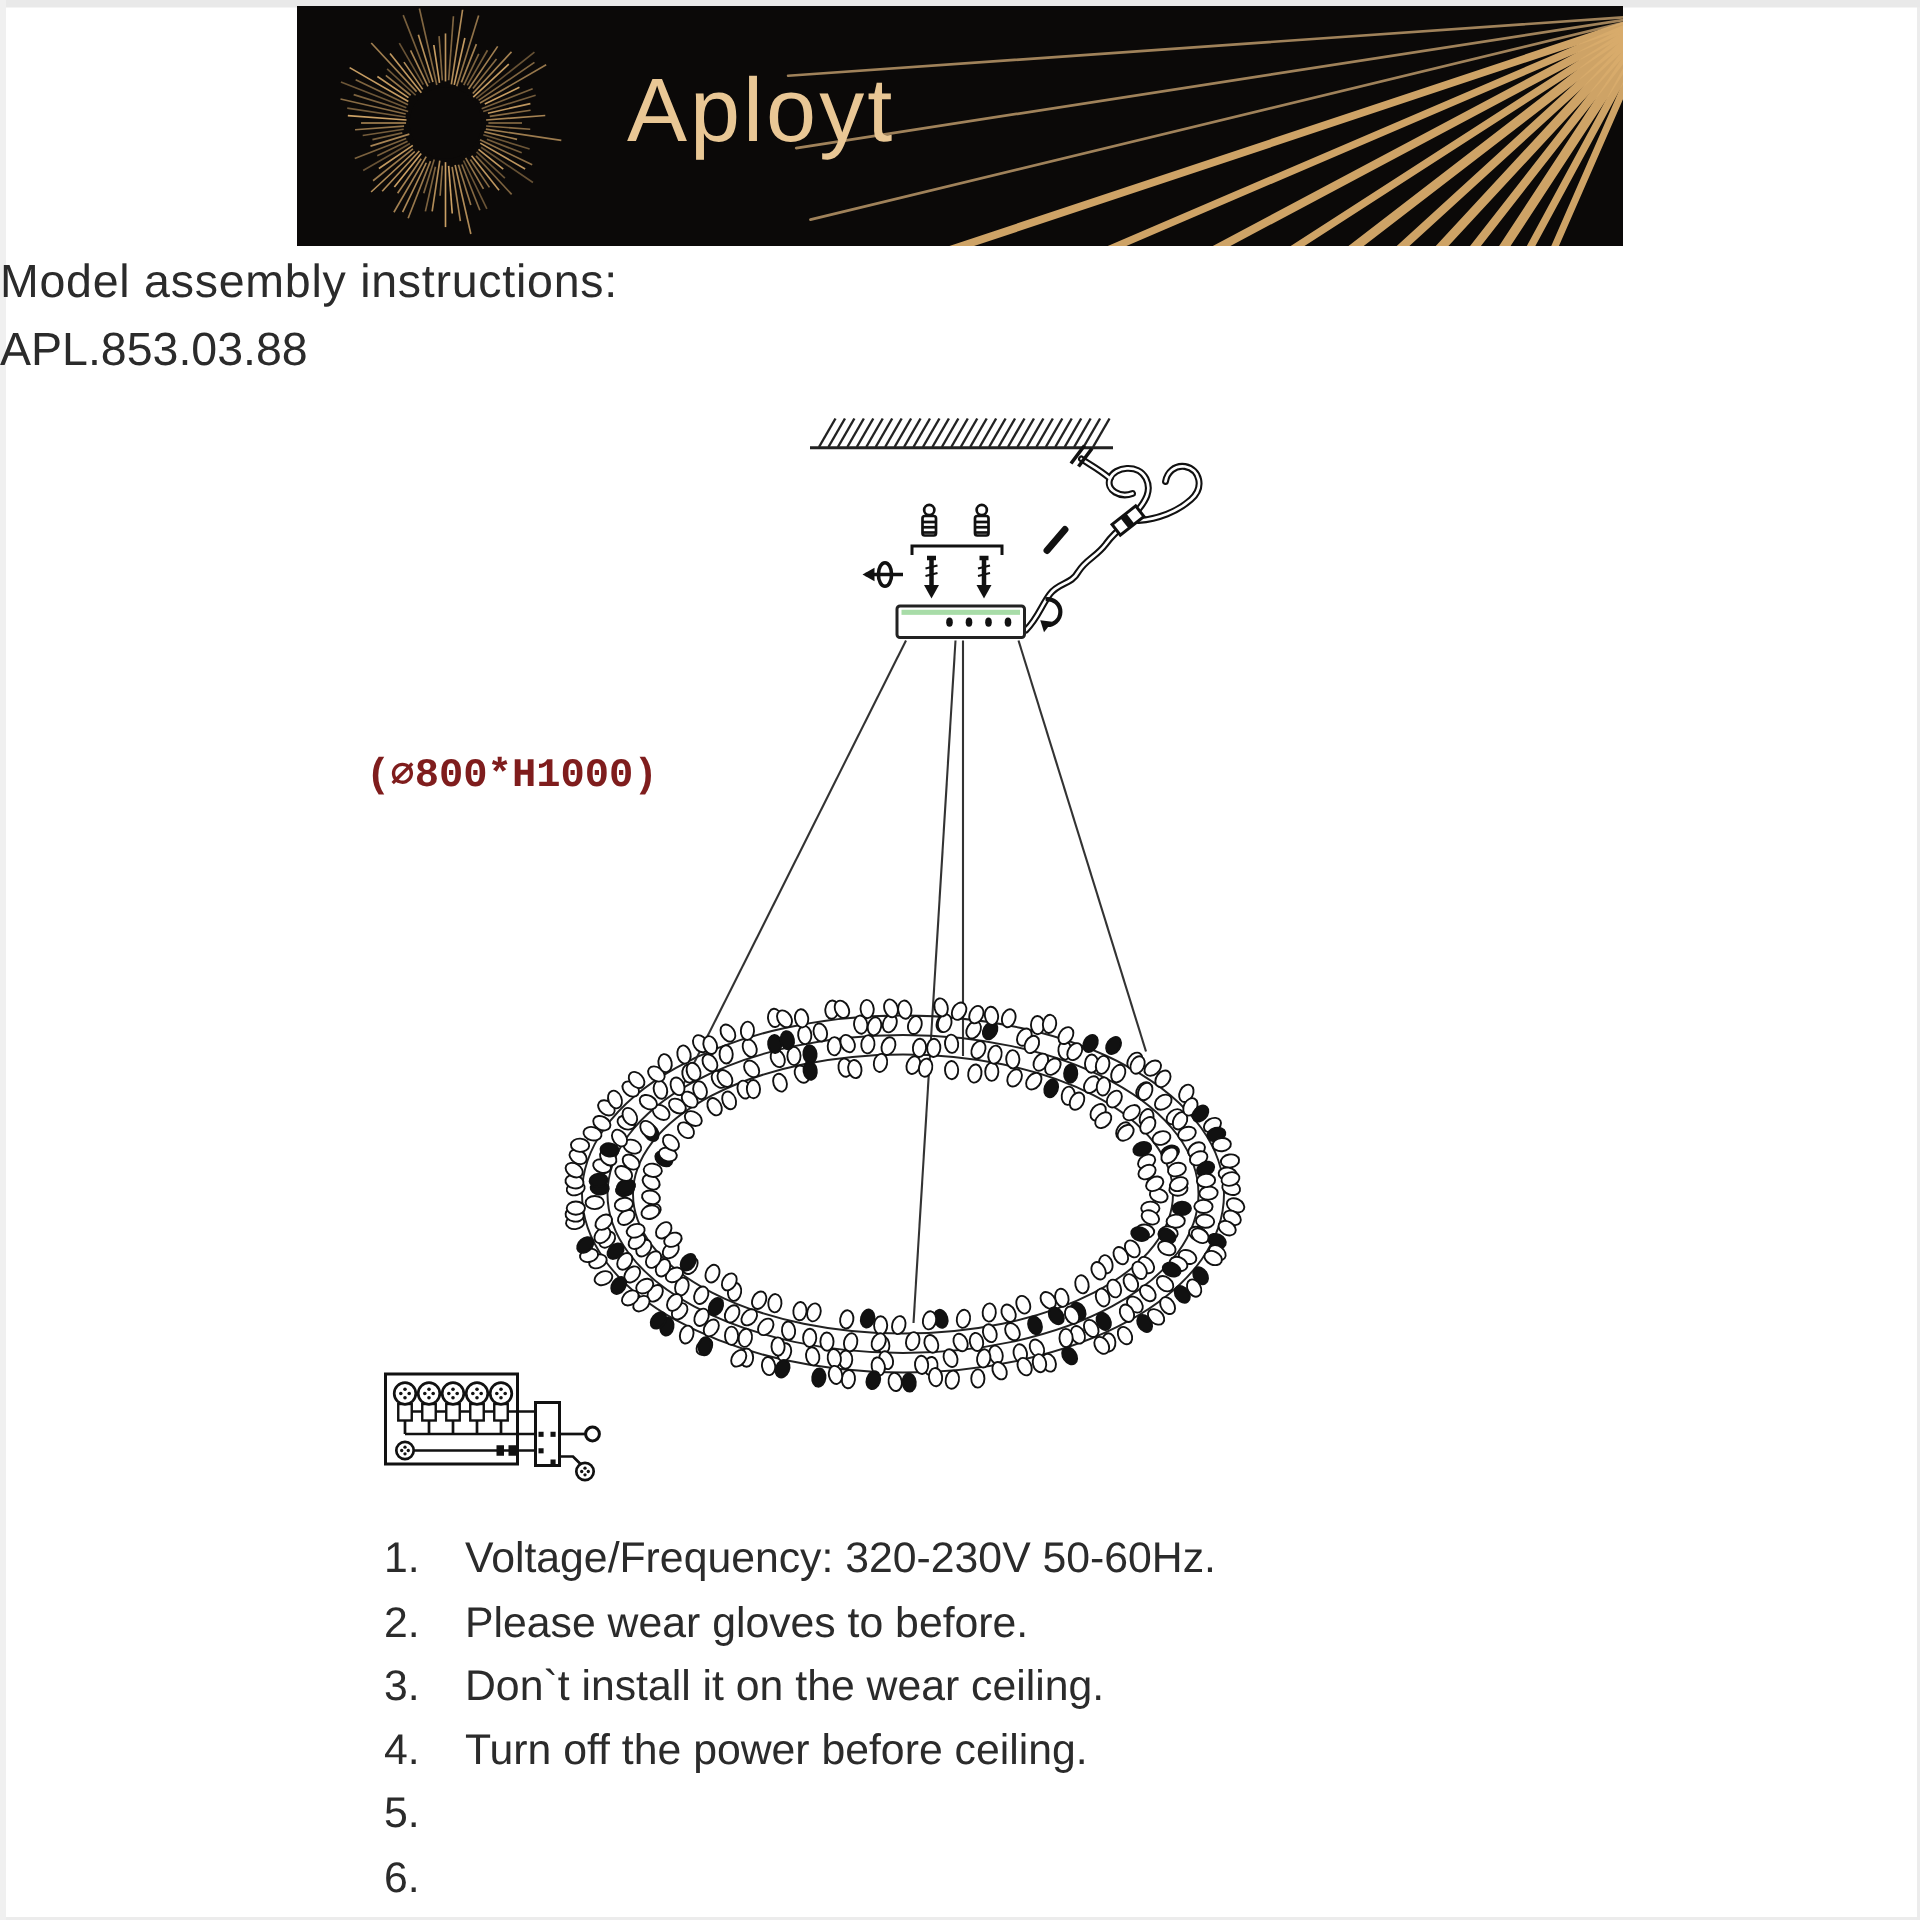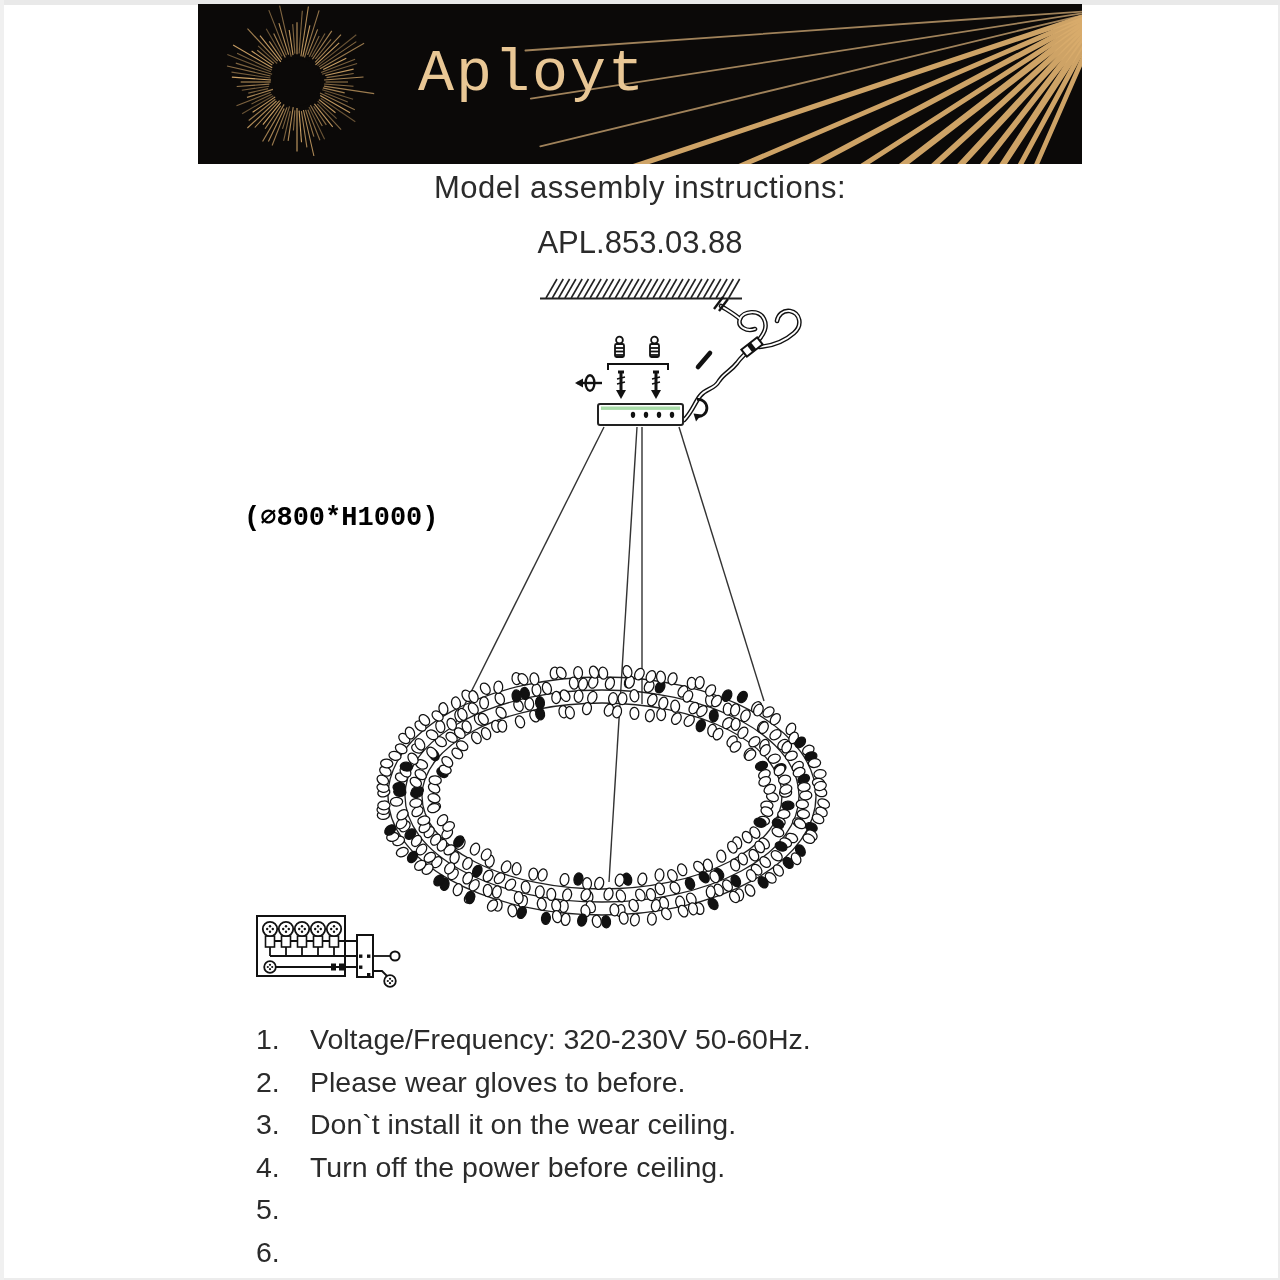--- a/index.html
+++ b/index.html
@@ -1,29 +1,29 @@
 <!DOCTYPE html>
 <html><head>
 <meta charset="utf-8">
 <style>
   html,body{margin:0;padding:0;background:#fff;}
   .page{position:relative;width:1280px;height:1280px;background:#ffffff;overflow:hidden;
         font-family:"Liberation Sans",sans-serif;color:#2b2b2b;
         box-shadow:inset 0 0 0 2px #ececec;}
   .edge-top{position:absolute;top:0;left:0;right:0;height:5px;background:#e9e9e9;}
   .edge-left{position:absolute;top:0;left:0;bottom:0;width:4px;background:#f0f0f0;}
-  .banner{position:absolute;left:198px;top:4px;width:884px;height:160px;background:#0b0908;font-family:Liberation Mono, monospace;}
+  .banner{position:absolute;left:198px;top:4px;width:884px;height:160px;background:#0b0908;}
   .banner svg{position:absolute;left:0;top:0;}
   .brand{position:absolute;left:220px;top:40px;font-size:60px;font-weight:400;
          color:#e9c795;letter-spacing:2px;line-height:1;}
-  .title-block{position:absolute;left:0;top:172px;width:1280px;text-align:center;}
+  .title-block{position:absolute;left:0;top:172px;width:1280px;}
   .title-line{font-size:31px;font-weight:500;letter-spacing:.5px;line-height:1.0;color:#2b2b2b;}
-  .title-code{font-size:31px;font-weight:500;margin-top:22px;color:#2b2b2b;}
+  .title-code{font-size:31px;font-weight:500;margin-top:12px;color:#2b2b2b;}
   .dims{position:absolute;left:244px;top:500px;font-family:"Liberation Mono","DejaVu Sans Mono",monospace;
-        font-weight:700;font-size:27px;color:#000000;white-space:nowrap;}
+        font-weight:700;font-size:27px;color:#7f1d1d;white-space:nowrap;}
   .diagram-svg{position:absolute;left:0;top:0;}
   .instr{position:absolute;left:256px;top:1023px;width:840px;}
   .instr-row{display:flex;margin-bottom:9.5px;}
   .instr-num{width:54px;flex:0 0 54px;font-size:28.5px;font-weight:500;color:#2b2b2b;}
   .instr-text{font-size:28.5px;font-weight:500;color:#2b2b2b;white-space:nowrap;}
 </style>
 </head>
 <body>
 
 <div class="page">

